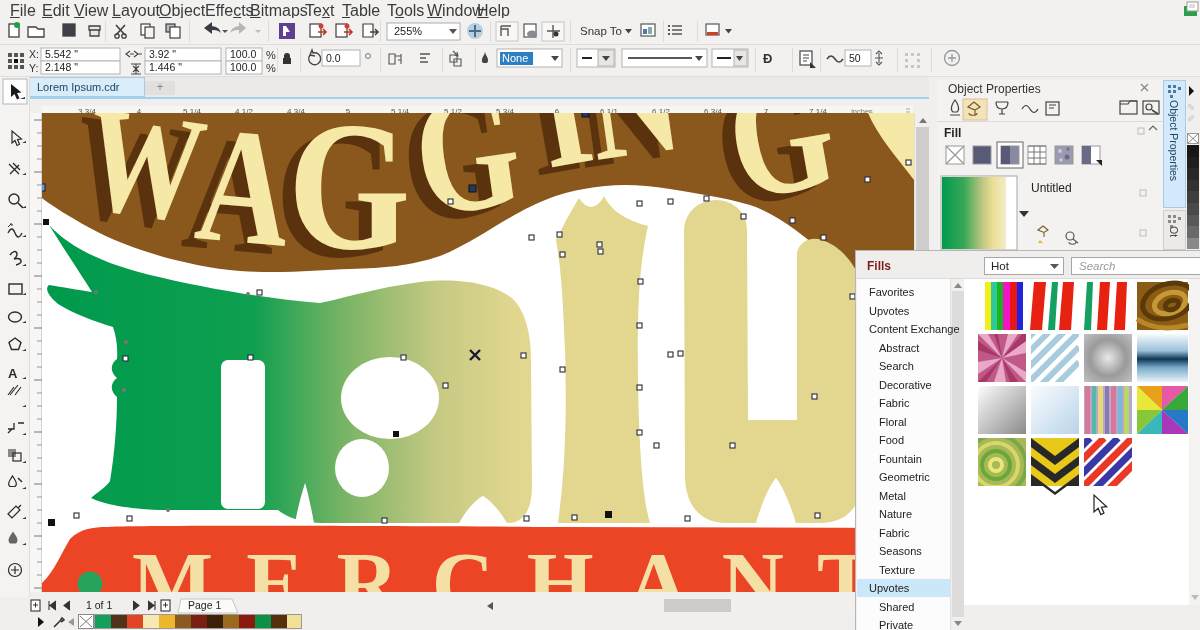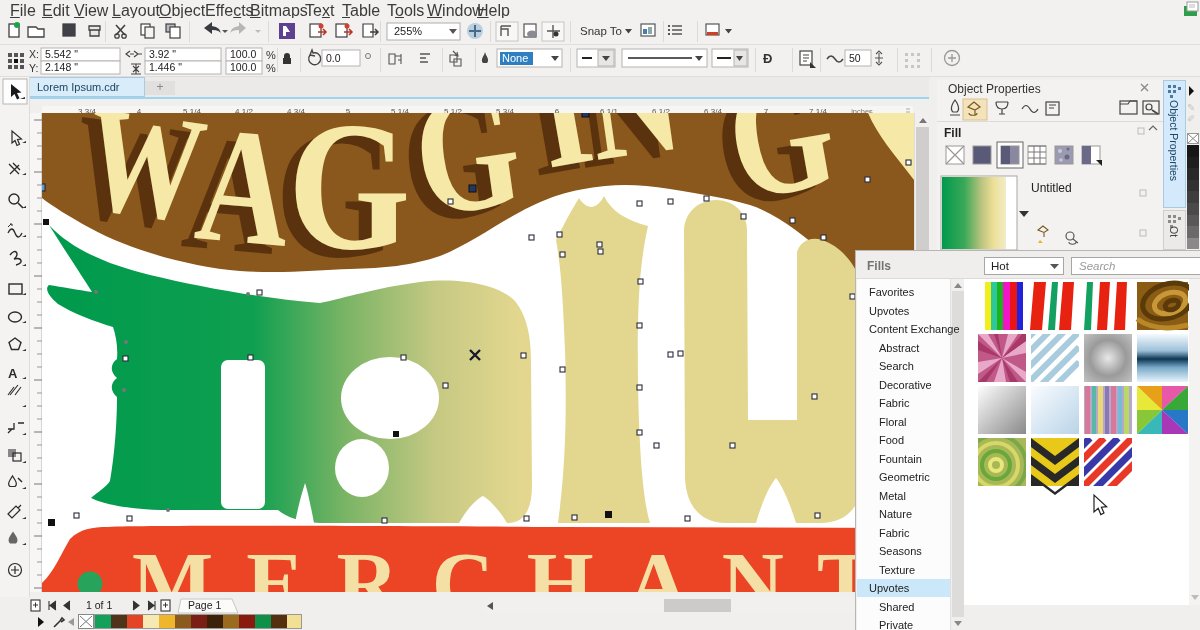--- a/index.html
+++ b/index.html
@@ -573,21 +573,21 @@
 <i class="abs" style="left:112px;width:16px;height:13px;background:#3a2108"></i>
 <i class="abs" style="left:128px;width:16px;height:13px;background:#9a6a1e"></i>
 <i class="abs" style="left:144px;width:16px;height:13px;background:#8a1a10"></i>
 <i class="abs" style="left:160px;width:16px;height:13px;background:#0f9049"></i>
 <i class="abs" style="left:176px;width:16px;height:13px;background:#55300f"></i>
 <i class="abs" style="left:192px;width:14px;height:13px;background:#f2e095"></i>
 </div>
 </div>
 <div id="fillspanel" class="abs">
 <div class="abs" style="left:0;top:0;width:345px;height:28px;background:#f0eeec;border-bottom:1px solid #dddbd9;"></div>
-<div class="abs" style="left:11px;top:8px;font-size:12px;font-weight:bold;color:#737373;">Fills</div>
+<div class="abs" style="left:11px;top:8px;font-size:12px;font-weight:bold;color:#7f1d1d;">Fills</div>
 <div class="abs" style="left:128px;top:6px;width:80px;height:18px;background:#fff;border:1px solid #a8a6a4;font-size:11.5px;color:#222;padding:2px 0 0 6px;">Hot<svg class="abs" style="right:4px;top:6px" width="9" height="6">
         <path d="M0 0 L4.5 5 L9 0 Z" fill="#555"></path>
       </svg></div>
 <div class="abs" style="left:215px;top:6px;width:130px;height:18px;background:#fff;border:1px solid #a8a6a4;font-size:11.5px;font-style:italic;color:#999;padding:2px 0 12px 7px;">Search</div>
 <div class="abs" style="left:1px;top:28px;width:93px;height:352px;background:#fcfcfc;z-index:2;">
 <span class="cat" style="top:7px">Favorites</span>
 <span class="cat" style="top:25.5px">Upvotes</span>
 <span class="cat" style="top:44px">Content Exchange</span>
 <span class="cat2" style="top:62.5px">Abstract</span>
 <span class="cat2" style="top:81px">Search</span>

